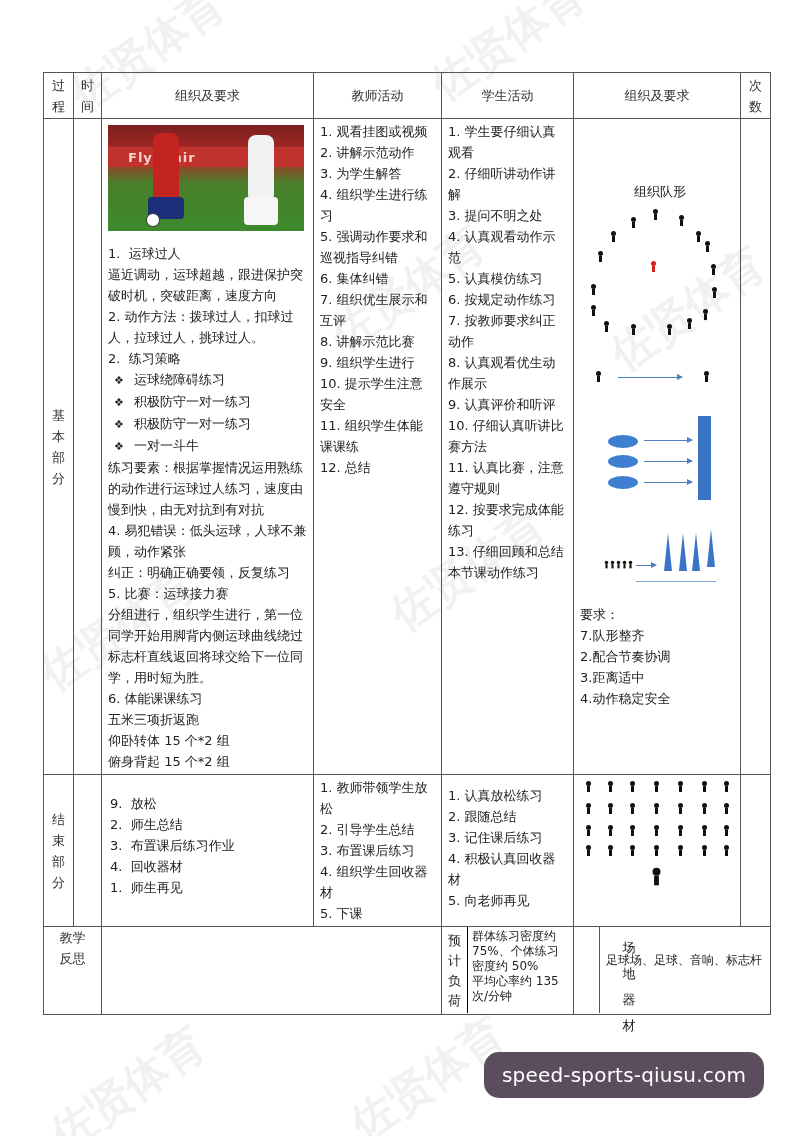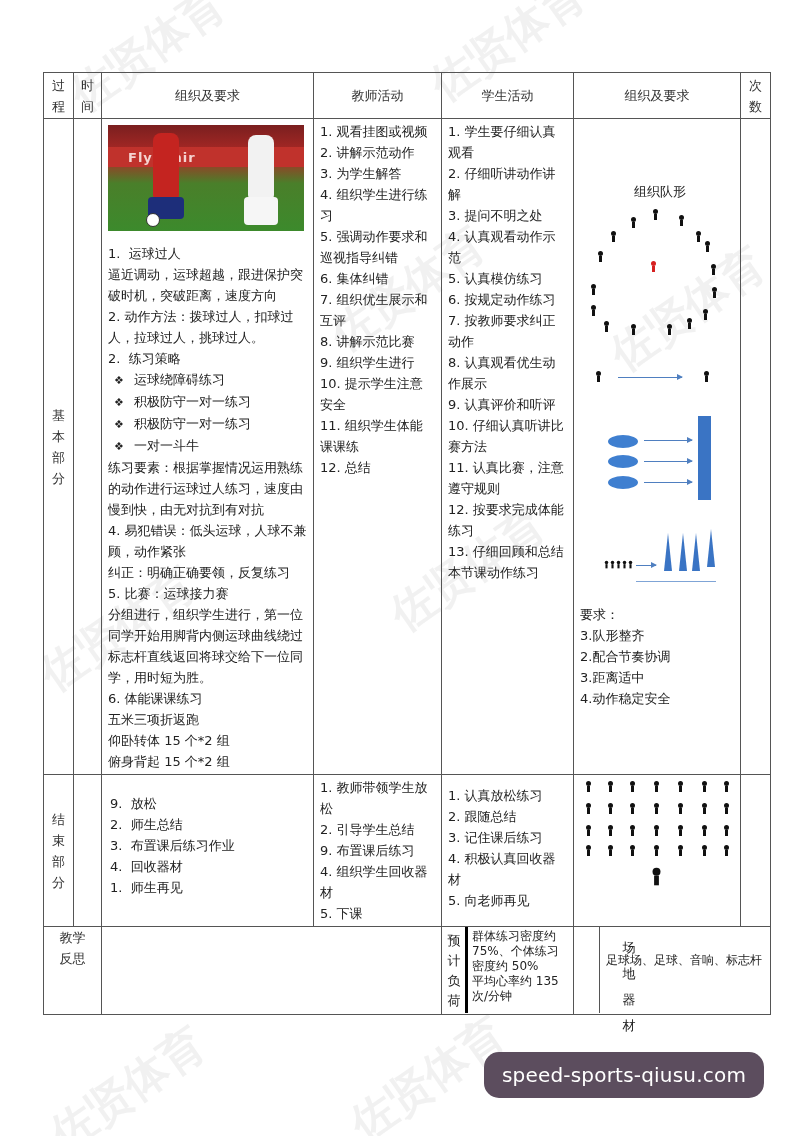--- a/index.html
+++ b/index.html
@@ -189,21 +189,21 @@
         <div class="fig" style="left:48px;top:440px;transform:scale(0.7)"></div>
         <div class="fig" style="left:54px;top:440px;transform:scale(0.7)"></div>
         <div class="arrow-line" style="left:62px;top:446px;width:20px;"></div>
         <div class="cone" style="left:90px;top:414px"></div>
         <div class="cone" style="left:105px;top:414px"></div>
         <div class="cone" style="left:118px;top:414px"></div>
         <div class="cone" style="left:133px;top:410px"></div>
         <div style="position:absolute;left:62px;top:462px;width:80px;height:1px;background:#7fa4d6;"></div>
         <div class="req">
           <div>要求：</div>
-          <div>3.队形整齐</div>
+          <div>7.队形整齐</div>
           <div>2.配合节奏协调</div>
           <div>3.距离适中</div>
           <div>4.动作稳定安全</div>
         </div>
       </div>
     </td>
     <td></td>
   </tr>
 
   <tr style="height:146px;">
@@ -214,21 +214,21 @@
     <td class="lines" style="padding:18px 8px;">
       <div>9.  放松</div>
       <div>2.  师生总结</div>
       <div>3.  布置课后练习作业</div>
       <div>4.  回收器材</div>
       <div>1.  师生再见</div>
     </td>
     <td class="cell-pad lines">
       <div>1. 教师带领学生放松</div>
       <div>2. 引导学生总结</div>
-      <div>9. 布置课后练习</div>
+      <div>3. 布置课后练习</div>
       <div>4. 组织学生回收器材</div>
       <div>5. 下课</div>
     </td>
     <td class="lines" style="padding:10px 6px;">
       <div>1. 认真放松练习</div>
       <div>2. 跟随总结</div>
       <div>3. 记住课后练习</div>
       <div>4. 积极认真回收器材</div>
       <div>5. 向老师再见</div>
     </td>
@@ -268,21 +268,21 @@
     <td></td>
   </tr>
 
   <tr style="height:88px;">
     <td colspan="2" class="vert" style="vertical-align:top !important;">
       <div style="width:30px;margin:0 auto;">教学反思</div>
     </td>
     <td colspan="2"></td>
     <td style="padding:0;">
       <div style="display:flex;height:86px;">
-        <div style="width:26px;border-right:3px solid #000000;text-align:right;padding-top:4px;">
+        <div style="width:26px;border-right:1px solid #000000;text-align:center;padding-top:4px;">
           <div class="vcol" style="line-height:20px;">预计负荷</div>
         </div>
         <div style="flex:1;padding:2px 4px;font-size:12px;line-height:15px;white-space:pre-wrap;">群体练习密度约 75%、个体练习密度约 50%
 平均心率约 135 次/分钟</div>
       </div>
     </td>
     <td colspan="2" style="padding:0;">
       <div style="display:flex;height:86px;">
         <div style="width:26px;border-right:1px solid #555;text-align:center;padding-top:8px;">
           <div class="vcol" style="line-height:26px;margin-left:48px;">场地器材</div>

